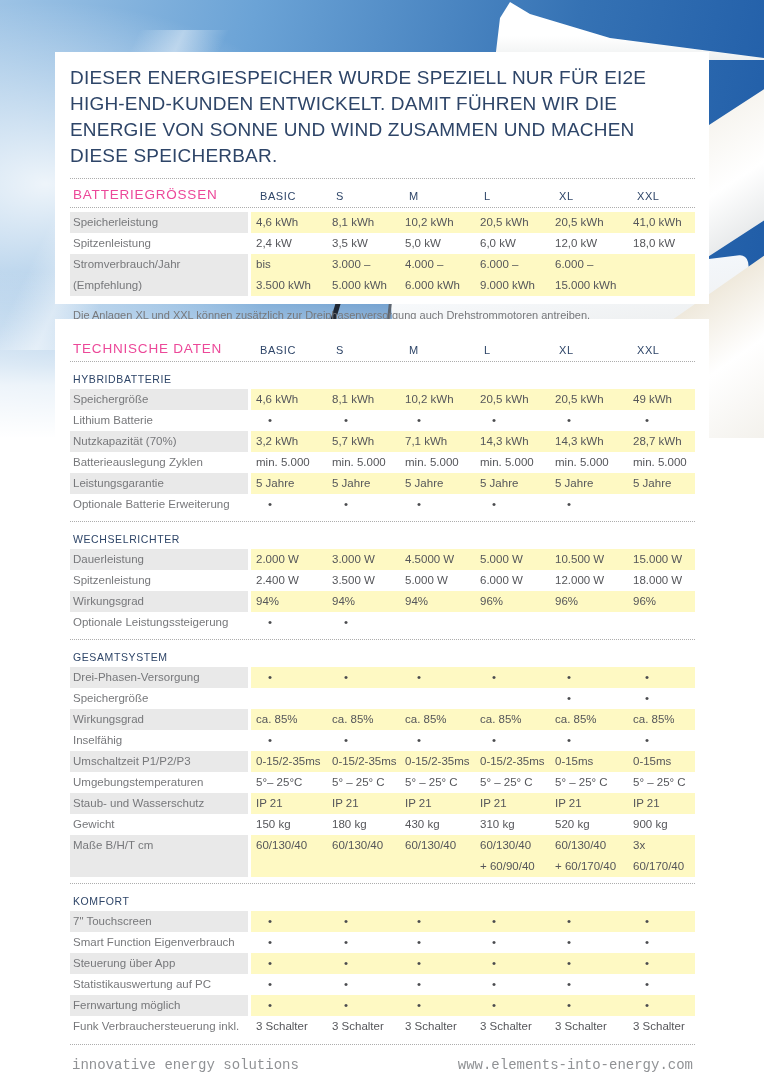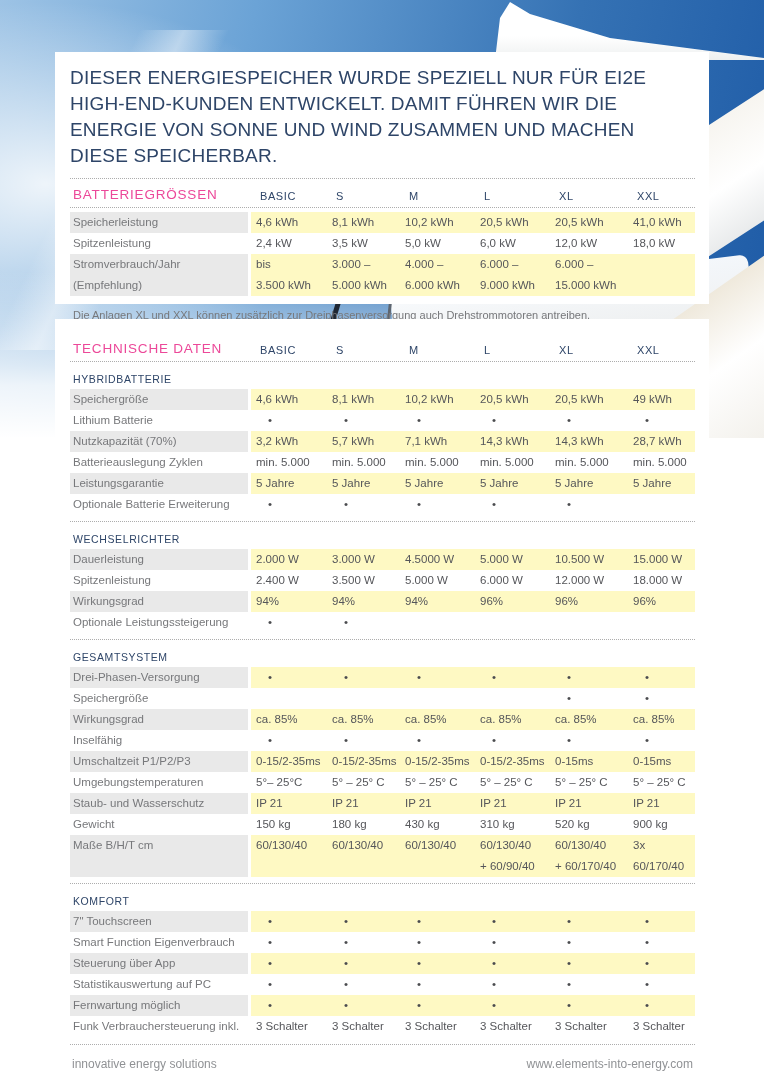--- a/index.html
+++ b/index.html
@@ -141,22 +141,23 @@
     font-size: 10.5px; letter-spacing: .6px;
     color: #2e4568;
     padding-left: 3px;
   }
   .section-divider { border-top: 1px dotted #adadad; height: 0; margin-top: 6px; }
 
   .footer-divider { border-top: 1px dotted #adadad; height: 0; margin-top: 7px; }
   .footer {
     display: flex; justify-content: space-between;
     margin-top: 12px;
-    font-size: 12px; color: #909295;
+    font-size: 14px; color: #909295;
     padding: 0 2px;
+    font-family: Liberation Mono, monospace;
   }
 </style>
 </head>
 <body>
 
 <div class="sky">
   <div class="ray"></div>
   <div class="blade-band-1"></div>
   <div class="blade-band-3"></div>
   <div class="blade-band-2"></div>

